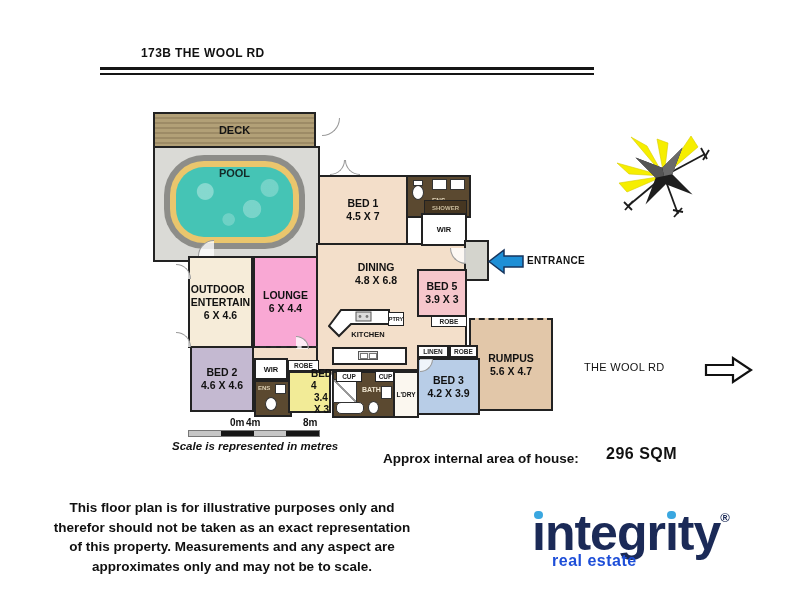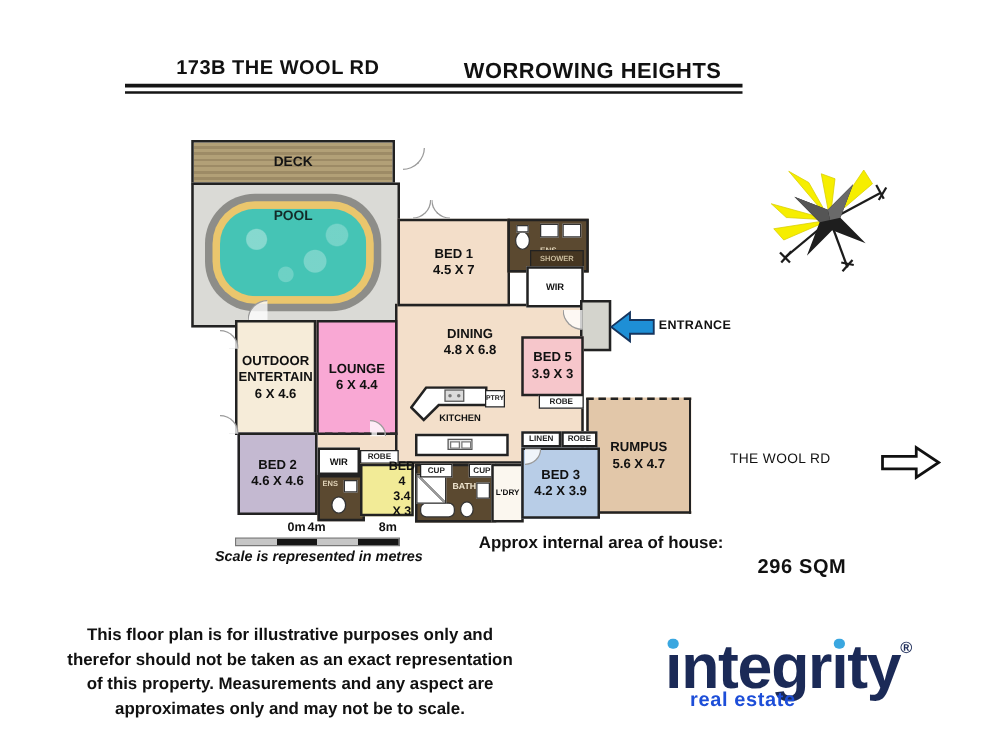--- a/index.html
+++ b/index.html
@@ -1,25 +1,25 @@
 <!DOCTYPE html>
 <html><head>
 <meta charset="utf-8">
 <style>
   html,body{margin:0;padding:0;background:#fff;}
   .screen{position:relative;width:800px;height:600px;background:#ffffff;overflow:hidden;
           font-family:"Liberation Sans", sans-serif;color:#111;}
   .abs{position:absolute;}
   
-  #title-address{left:141px;top:46px;font-size:16px;font-weight:bold;letter-spacing:.4px;}
+  #title-address{left:141px;top:46px;font-size:12px;font-weight:bold;letter-spacing:.4px;}
   #title-suburb{left:371px;top:46px;font-size:17.5px;font-weight:bold;letter-spacing:.4px;}
   #title-rule{left:100px;top:67px;width:494px;height:3px;border-top:3px solid #151515;border-bottom:2px solid #151515;}
   
   .room{position:absolute;border:2px solid #222;display:flex;flex-direction:column;
-        align-items:center;justify-content:center;text-align:center;box-sizing:border-box;}
+        align-items:center;justify-content:center;box-sizing:border-box;}
   .room .rl{font-weight:bold;font-size:10.5px;line-height:13px;}
   .room .rd{font-weight:bold;font-size:10.5px;line-height:13px;}
   .floor{background-image:linear-gradient(rgba(255,255,255,.30) 1px, transparent 1px),
           linear-gradient(90deg, rgba(255,255,255,.30) 1px, transparent 1px);background-size:9px 9px;}
   .tinybox{position:absolute;border:1.5px solid #222;background:#fff;display:flex;align-items:center;
            justify-content:center;font-weight:bold;font-size:6.5px;box-sizing:border-box;color:#222;}
   .fix{position:absolute;background:#fff;border:1.2px solid #333;box-sizing:border-box;}
   
   #deck{left:153px;top:112px;width:163px;height:36px;
         background:repeating-linear-gradient(180deg,#b2a077 0 3px,#9d8b66 3px 5px);}
@@ -83,21 +83,21 @@
   #entrance-label{left:527px;top:255px;font-size:10px;font-weight:bold;letter-spacing:.3px;text-align:right;}
   #road-label{left:584px;top:361px;font-size:11px;font-weight:normal;letter-spacing:.3px;}
   #road-arrow{left:704px;top:355px;}
   #compass{left:612px;top:130px;}
   
   .tick{position:absolute;font-size:10px;font-weight:bold;}
   #tick0{left:186px;top:417px;margin-left:44px;}#tick4{left:246px;top:417px;}#tick8{left:303px;top:417px;}
   #scalebar{left:188px;top:430px;width:130px;height:5px;border:1px solid #777;
     background:linear-gradient(90deg,#c6c6c6 0 25%,#161616 25% 50%,#c6c6c6 50% 75%,#161616 75% 100%);}
   #scale-note{left:172px;top:440px;font-size:11.5px;font-weight:bold;font-style:italic;}
-  #area-label{left:383px;top:426px;font-size:13.5px;font-weight:bold;}
+  #area-label{left:383px;top:451px;font-size:13.5px;font-weight:bold;}
   #area-value{left:606px;top:445px;font-size:16px;font-weight:bold;letter-spacing:.5px;}
   
   #disclaimer{left:28px;top:498px;width:408px;text-align:center;font-size:13.5px;font-weight:bold;line-height:19.5px;}
   
   #logo{left:532px;top:492px;width:260px;}
   #logo-word{font-size:50px;font-weight:bold;color:#1b2a57;line-height:52px;letter-spacing:-1px;}
   .logo-i{position:relative;display:inline-block;}
   .logo-i::after{content:"";position:absolute;left:.045em;top:.075em;width:.17em;height:.17em;
                  border-radius:50%;background:#3aa7e0;}
   #logo-reg{font-size:13px;vertical-align:28px;letter-spacing:0;color:#1b2a57;font-weight:bold;}
@@ -109,21 +109,20 @@
   .q3{border-radius:0 0 0 100%;border-top:none;border-right:none;}
   .q4{border-radius:0 0 100% 0;border-top:none;border-left:none;}
   .dash{position:absolute;border-top:2px dashed #2a2a2a;}
 </style>
 </head>
 <body>
 
 <div class="screen">
 
   <div class="abs" id="title-address">173B THE WOOL RD</div>
-  <div class="abs" id="title-suburb">WORROWING HEIGHTS</div>
   <div class="abs" id="title-rule"></div>
 
   <svg class="abs" id="compass" width="100" height="88" viewBox="0 0 100 88">
     <g fill="#f6ee00" stroke="#d8cd00" stroke-width=".6">
       <polygon points="52,46 45,9 56,13"></polygon>
       <polygon points="52,46 19,7 35,16"></polygon>
       <polygon points="52,46 5,33 17,44"></polygon>
       <polygon points="52,46 79,6 86,17"></polygon>
       <polygon points="52,46 7,53 15,62"></polygon>
     </g>

